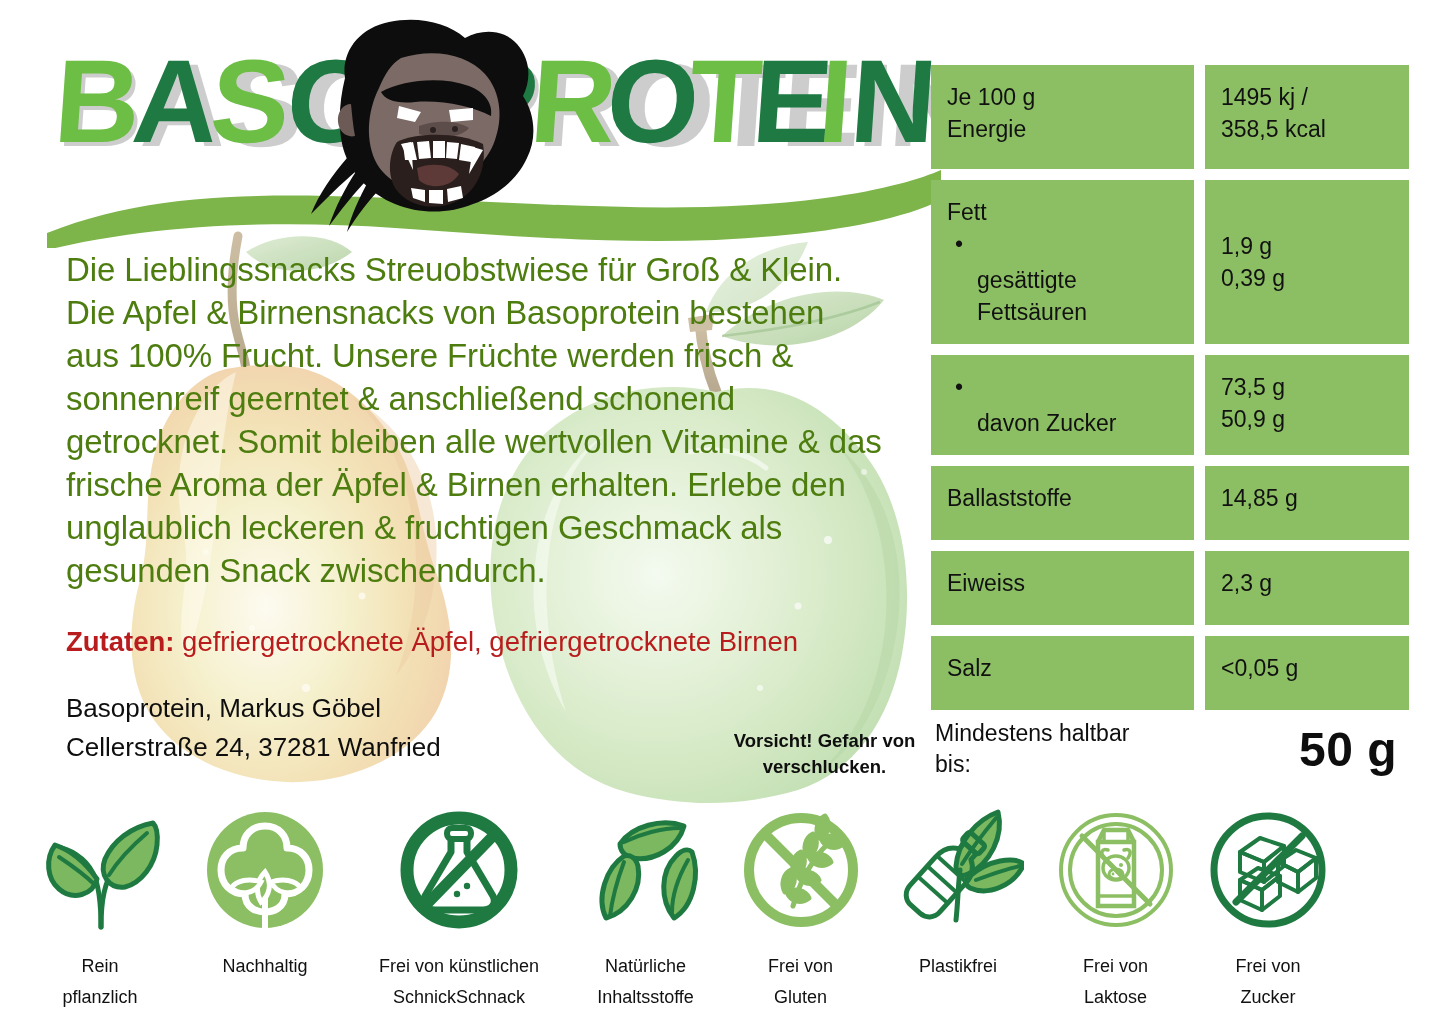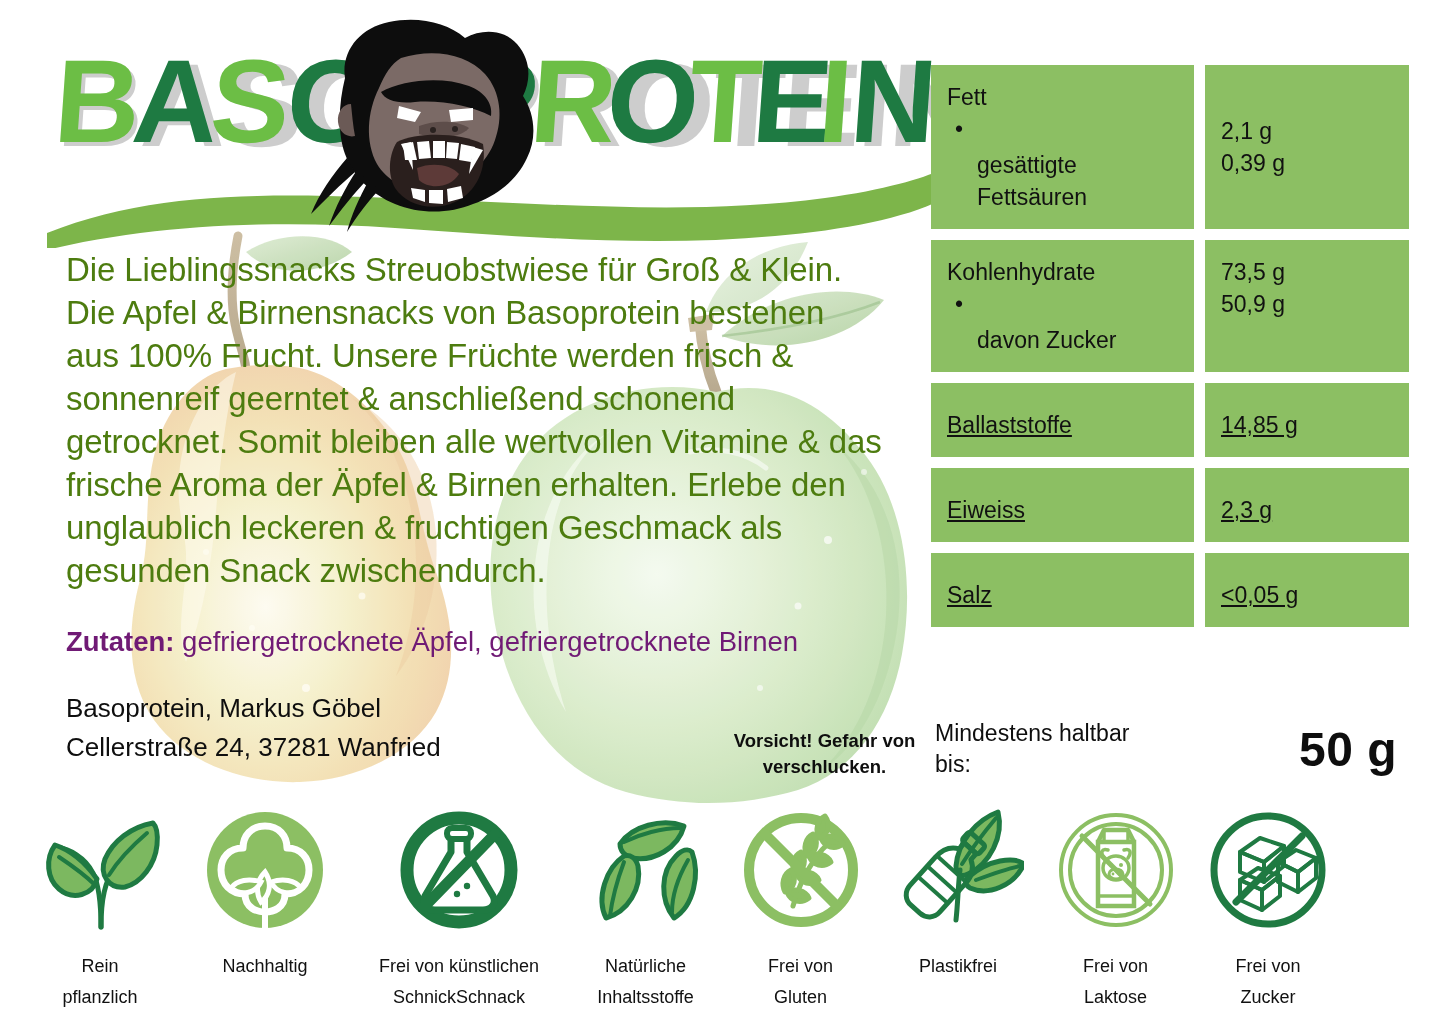--- a/index.html
+++ b/index.html
@@ -23,21 +23,21 @@
   .copy-para {
     font-size: 33px;
     line-height: 43px;
     color: #4d7c0f;
     letter-spacing: -0.1px;
   }
   .ingredients {
     margin-top: 30px;
     font-size: 27.5px;
     line-height: 39px;
-    color: #701a75;
+    color: #b91c1c;
   }
   .ingredients b { font-weight: 700; }
   .address {
     margin-top: 28px;
     font-size: 26px;
     line-height: 39px;
     color: #0e0e0e;
   }
 
   
@@ -75,21 +75,21 @@
   .cell.value { width:204px; }
   .cell .sub {
     display:flex; gap:14px; padding-left:8px;
   }
   .cell .bullet { font-size:23px; line-height:32px; }
   .cell .subtext { flex:1;margin-top:36px; }
   .row-energy .cell { min-height:104px; }
   .row-fat .cell { min-height:128px; }
   .row-fat .cell.value { display:flex; flex-direction:column; justify-content:center; }
   .row-carb .cell { min-height:88px; }
-  .row-fibre .cell, .row-protein .cell, .row-salt .cell { min-height:74px; display:flex; align-items:flex-end;text-decoration:underline; }
+  .row-fibre .cell, .row-protein .cell, .row-salt .cell { min-height:74px; display:flex; align-items:flex-start; }
 
   
   .icon-row {
     position:absolute; left:0; top:806px; width:1445px; height:219px; z-index:5;
     display:flex; align-items:flex-start;
   }
   .icon-item {
     display:flex; flex-direction:column; align-items:center;
     flex: 0 0 auto;
   }
@@ -271,38 +271,47 @@
 </div>
 
 <div class="warning">Vorsicht! Gefahr von verschlucken.</div>
 
 <div class="best-before">Mindestens haltbar bis:</div>
 
 <div class="weight">50 g</div>
 
 <div class="nutri-table">
 
+  <div class="nutri-row row-energy">
+    <div class="cell label">
+      <div>Je 100 g</div>
+      <div>Energie</div>
+    </div>
+    <div class="cell value">
+      <div>1495 kj /</div>
+      <div>358,5 kcal</div>
+    </div>
+  </div>
 
   <div class="nutri-row row-fat">
     <div class="cell label">
       <div>Fett</div>
       <div class="sub">
         <span class="bullet">•</span>
         <span class="subtext">gesättigte Fettsäuren</span>
       </div>
     </div>
     <div class="cell value">
-      <div>2,1 g</div>
+      <div>1,9 g</div>
       <div>0,39 g</div>
     </div>
   </div>
 
   <div class="nutri-row row-carb">
     <div class="cell label">
-      <div>Kohlenhydrate</div>
       <div class="sub">
         <span class="bullet">•</span>
         <span class="subtext">davon Zucker</span>
       </div>
     </div>
     <div class="cell value">
       <div>73,5 g</div>
       <div>50,9 g</div>
     </div>
   </div>

